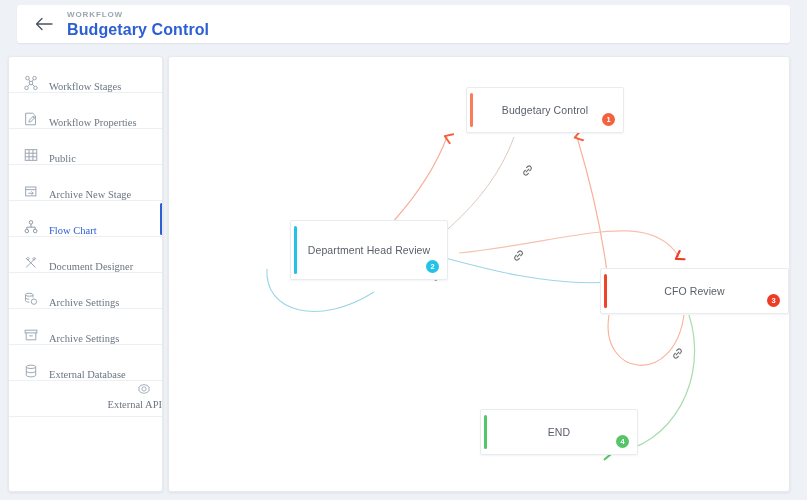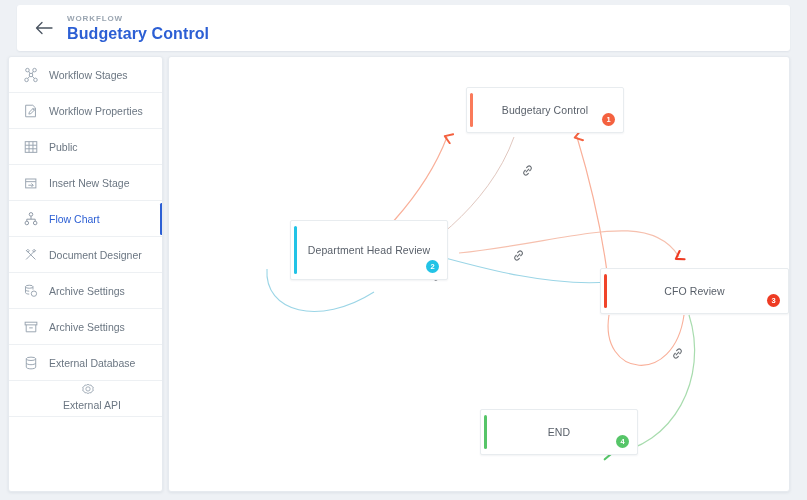--- a/index.html
+++ b/index.html
@@ -10,21 +10,21 @@
     -webkit-font-smoothing:antialiased;
     overflow:hidden;
   }
   .app {
     position:absolute; left:0; top:0; width:807px; height:500px;
     background:#eef1f5;
   }
 
   
   .header {
-    position:absolute; left:17px; top:5px; width:773px; height:46px;
+    position:absolute; left:17px; top:5px; width:773px; height:38px;
     background:#ffffff;
     border-radius:3px;
     box-shadow:0 1px 2px rgba(30,50,80,.07);
     display:flex; align-items:center;
   }
   .back-btn {
     width:34px; height:34px; margin-left:10px;
     display:flex; align-items:center; justify-content:center;
     cursor:pointer; border-radius:50%;
   }
@@ -45,26 +45,27 @@
     position:absolute; left:8px; top:56px; width:155px; height:436px;
     background:#ffffff;
     border:1px solid #e6eaef;
     border-radius:3px;
     box-shadow:0 1px 3px rgba(30,50,80,.08);
     overflow:hidden;
   }
   .nav-item {
     position:relative;
     height:36px;
-    display:flex; align-items:center;
+    display:flex; align-items:flex-end;
     padding-left:13px;
     border-bottom:1px solid #edf0f3;
     cursor:pointer;
     color:#6b7682;
     font-size:10.5px;
+    font-family:Liberation Serif, serif;
   }
   .nav-item:last-child { border-bottom:1px solid #edf0f3;flex-direction:column; }
   .nav-item .ico {
     width:18px; height:18px; flex:0 0 18px;
     margin-right:9px;
     display:flex; align-items:center; justify-content:center;
     color:#9aa5b1;
   }
   .nav-item .ico svg { display:block; }
   .nav-item .lbl { white-space:nowrap; }
@@ -173,21 +174,21 @@
     </div>
 
     <div class="nav-item">
       <span class="ico">
         <svg width="16" height="16" viewBox="0 0 18 18" fill="none" stroke="currentColor" stroke-width="1.1">
           <rect x="3" y="4.5" width="11.5" height="10"></rect>
           <path d="M3 7.5h11.5"></path>
           <path d="M6 11.5h5.5M9.5 9.5l2 2-2 2"></path>
         </svg>
       </span>
-      <span class="lbl">Insert New Stage</span>
+      <span class="lbl">Archive New Stage</span>
     </div>
 
     <div class="nav-item active">
       <span class="ico">
         <svg width="16" height="16" viewBox="0 0 18 18" fill="none" stroke="currentColor" stroke-width="1.1">
           <circle cx="9" cy="3.8" r="2"></circle>
           <circle cx="4.3" cy="13.5" r="2"></circle>
             <circle cx="13.7" cy="13.5" r="2"></circle>
           <path d="M9 5.8v3.4M4.3 11.5V9.2h9.4v2.3"></path>
         </svg>

